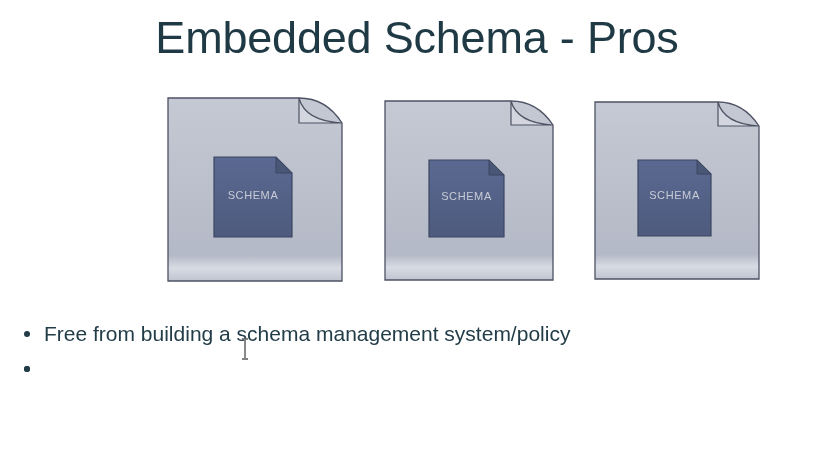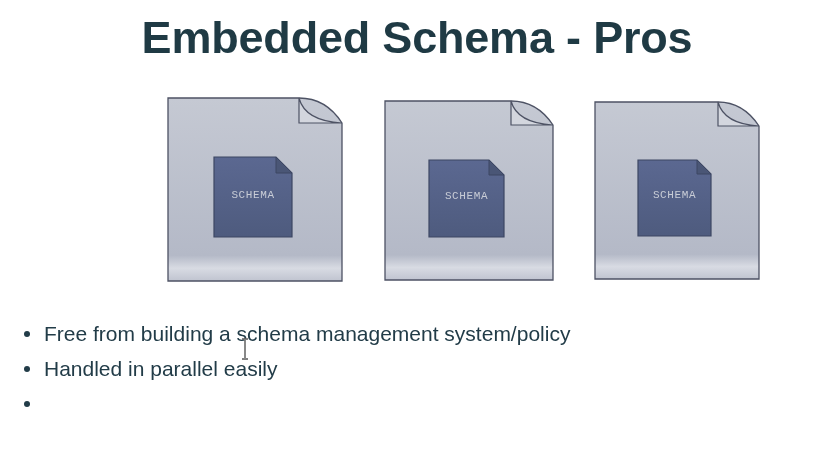--- a/index.html
+++ b/index.html
@@ -23,21 +23,21 @@
 
   
   #slide-title {
     position: absolute;
     left: 0;
     top: 8px;
     width: 834px;
     text-align: center;
     font-size: 45px;
     line-height: 60px;
-    font-weight: 700;
+    font-weight: 400;
     color: #1f3a44;
     letter-spacing: -0.2px;
     white-space: nowrap;
   }
 
   
   .doc {
     position: absolute;
   }
   .doc svg {
@@ -46,21 +46,20 @@
   }
 
   .schema-label {
     position: absolute;
     color: #c8ccd6;
     font-size: 11px;
     letter-spacing: 0.6px;
     font-weight: 400;
     white-space: nowrap;
     text-align: center;
-    font-family: Liberation Mono, monospace;
   }
 
   
   #bullet-list {
     position: absolute;
     left: 18px;
     top: 316px;
     width: 800px;
     list-style: none;
     margin: 0;
@@ -170,21 +169,20 @@
     <div class="schema-label" style="left:45px; top:90px; width:73px;">SCHEMA</div>
   </div>
 
   <ul id="bullet-list">
     <li>
       <span class="bullet-dot"></span>
       <span>Free from building a schema management system/policy</span>
     </li>
     <li>
       <span class="bullet-dot"></span>
-      <span>Handled in parallel easily</span>
     </li>
     <li>
       <span class="bullet-dot"></span>
     </li>
   </ul>
 
   <div id="mouse-cursor">
     <svg width="14" height="22" viewBox="0 0 14 22">
       <path d="M4,1 L10,1 M7,1 L7,21 M4,21 L10,21" stroke="#202020" stroke-width="1.4" fill="none"></path>
       <path d="M4,1 L10,1 M7,1 L7,21 M4,21 L10,21" stroke="#ffffff" stroke-width="0.5" fill="none"></path>

